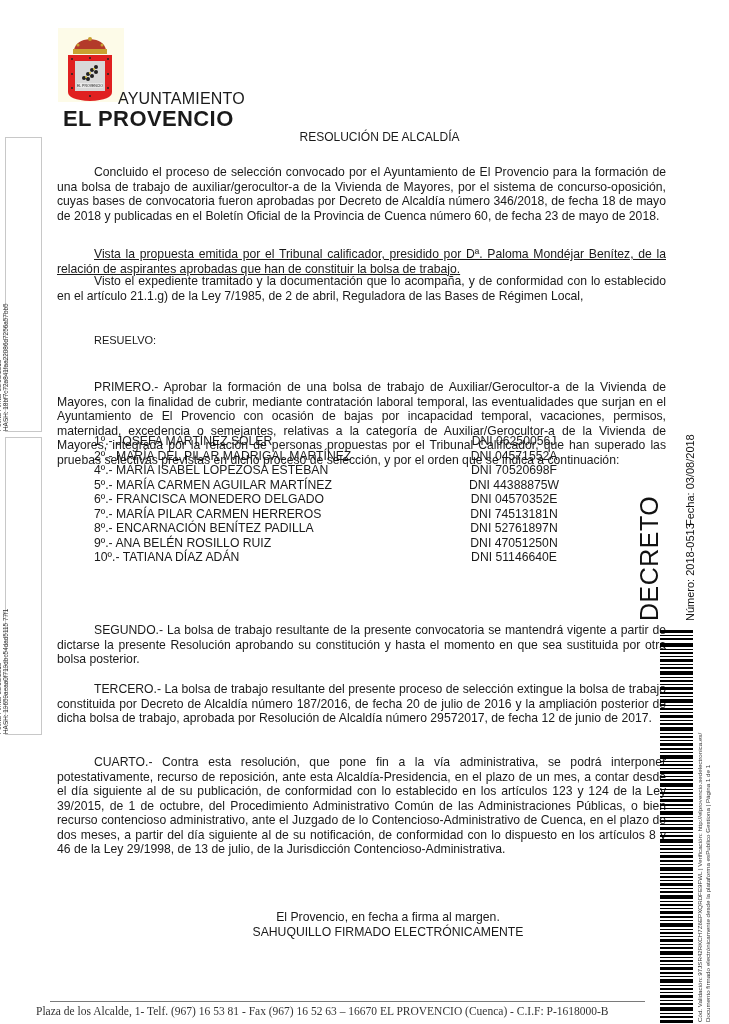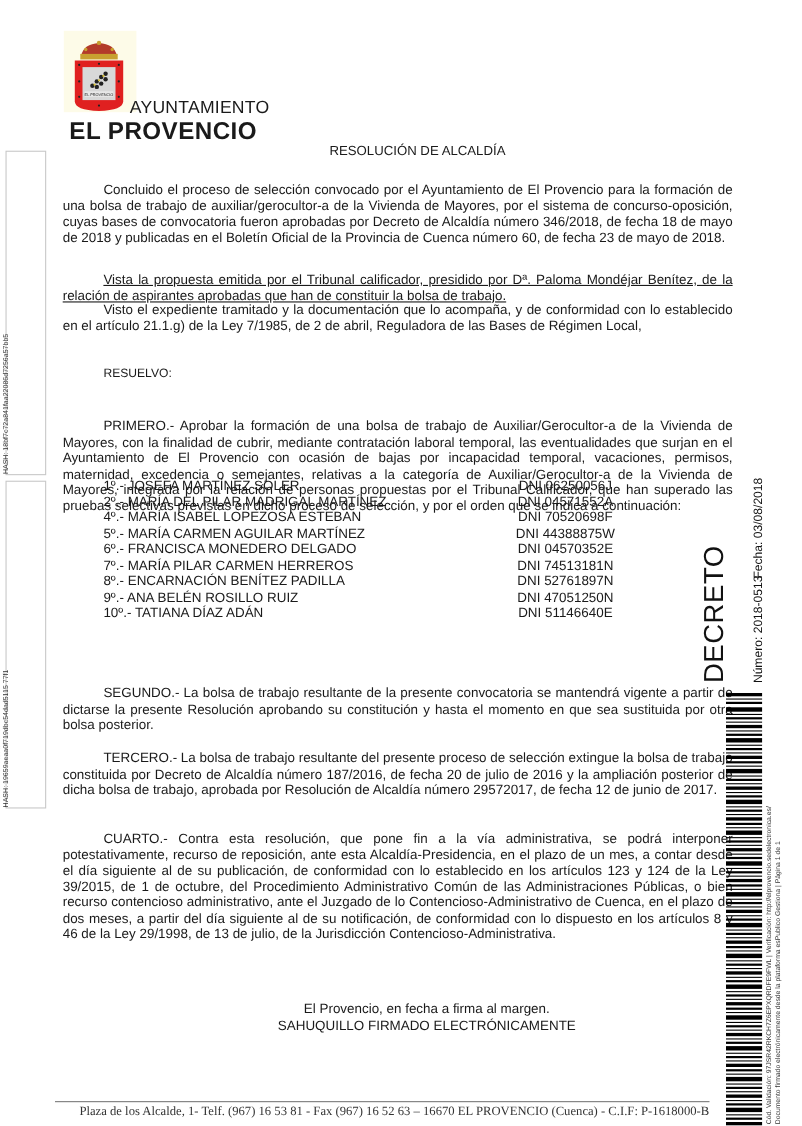--- a/index.html
+++ b/index.html
@@ -24,21 +24,21 @@
   
   .list { left: 94px; top: 434px; width: 470px; font-size: 12.2px; line-height: 14.5px; text-align: center; }
   .list-row { display: flex; justify-content: space-between; height: 14.5px; }
   .list-row .dni { width: 100px; }
 
   
   .closing { left: 0; width: 729px; top: 871px; text-align: center; font-size: 12.2px; line-height: 14.5px; padding-left: 47px; box-sizing: border-box; margin-top: 39px; }
 
   
   .footer-rule { left: 50px; top: 1001px; width: 595px; height: 1px; background: #7a7a7a; }
-  .footer { left: 61px; top: 1005px; width: 595px; text-align: center; font-family: "Liberation Serif", serif; font-size: 11.5px; color: #333; }
+  .footer { left: 36px; top: 1005px; width: 595px; font-family: "Liberation Serif", serif; font-size: 11.5px; color: #333; }
 
   
   .sig-box { left: 5px; width: 35px; border: 1px solid #c8c8c8; }
   .sig-text { position: absolute; left: 4px; bottom: 4px; transform-origin: left bottom; transform: rotate(-90deg) translateX(0) translateY(100%); white-space: nowrap; font-size: 6.4px; line-height: 7px; color: #333; }
   .sig-text div { white-space: nowrap; }
   .decreto-big { position: absolute; left: 635px; top: 621px; transform-origin: left top; transform: rotate(-90deg); font-size: 25px; color: #111; white-space: nowrap; letter-spacing: 0.5px; }
   .decreto-num { position: absolute; left: 684px; top: 621px; transform-origin: left top; transform: rotate(-90deg); font-size: 11px; color: #111; white-space: nowrap; }
   .decreto-fecha { position: absolute; left: 684px; top: 526px; transform-origin: left top; transform: rotate(-90deg); font-size: 11px; color: #111; white-space: nowrap; }
 
   

